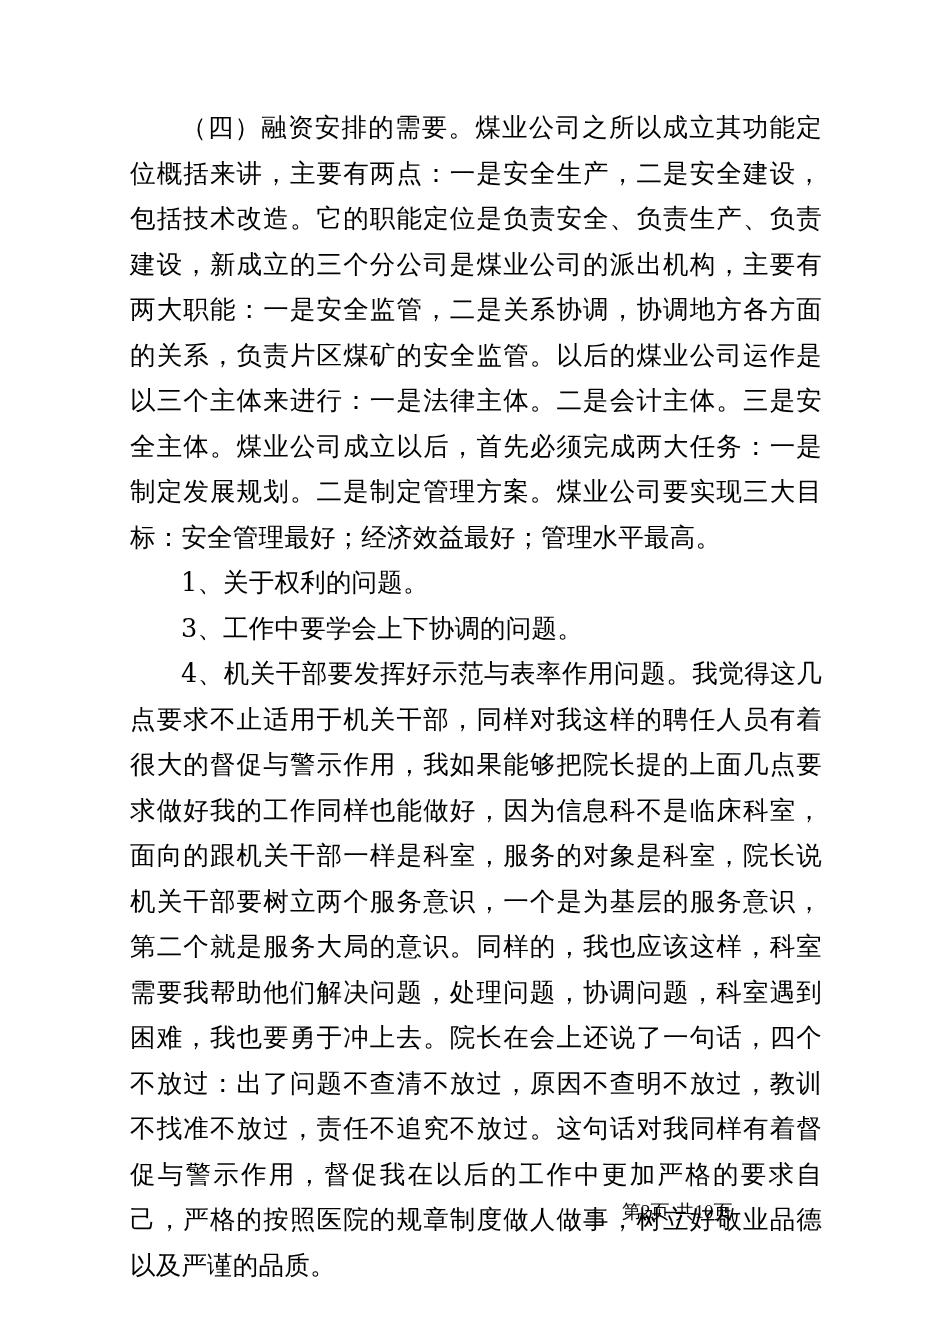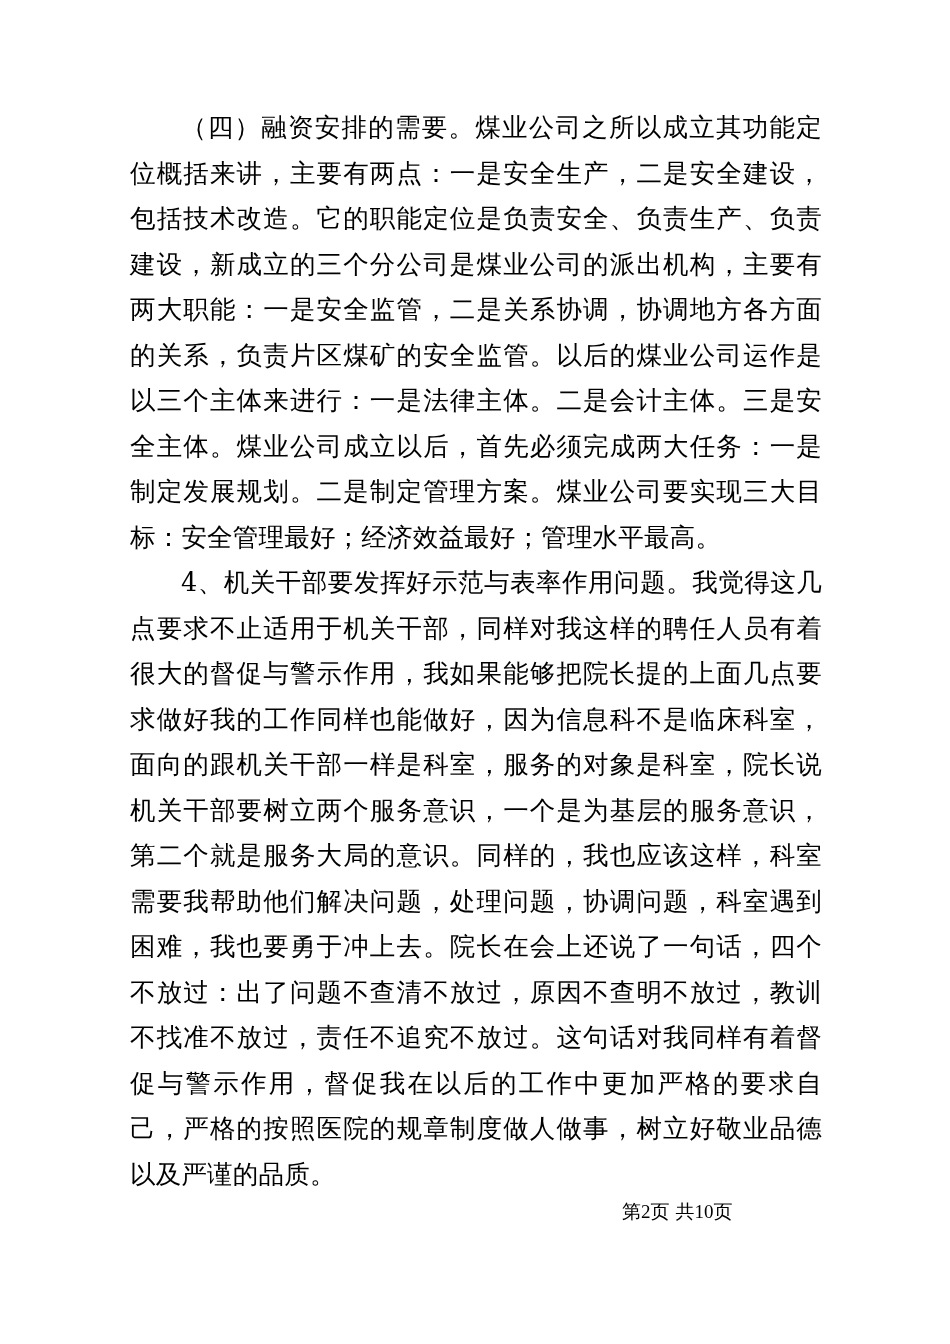--- a/index.html
+++ b/index.html
@@ -56,20 +56,22 @@
     font-family: "Liberation Serif", "DejaVu Serif", serif;
   }
 </style>
 </head>
 <body>
 
 <div class="page">
 
   <div class="content">
     <p class="para indent2">（四）融资安排的需要。煤业公司之所以成立其功能定位概括来讲，主要有两点：一是安全生产，二是安全建设，包括技术改造。它的职能定位是负责安全、负责生产、负责建设，新成立的三个分公司是煤业公司的派出机构，主要有两大职能：一是安全监管，二是关系协调，协调地方各方面的关系，负责片区煤矿的安全监管。以后的煤业公司运作是以三个主体来进行：一是法律主体。二是会计主体。三是安全主体。煤业公司成立以后，首先必须完成两大任务：一是制定发展规划。二是制定管理方案。煤业公司要实现三大目标：安全管理最好；经济效益最好；管理水平最高。</p>
+    <p class="para indent2">1、关于权利的问题。</p>
+    <p class="para indent2">3、工作中要学会上下协调的问题。</p>
     <p class="para indent2">4、机关干部要发挥好示范与表率作用问题。我觉得这几点要求不止适用于机关干部，同样对我这样的聘任人员有着很大的督促与警示作用，我如果能够把院长提的上面几点要求做好我的工作同样也能做好，因为信息科不是临床科室，面向的跟机关干部一样是科室，服务的对象是科室，院长说机关干部要树立两个服务意识，一个是为基层的服务意识，第二个就是服务大局的意识。同样的，我也应该这样，科室需要我帮助他们解决问题，处理问题，协调问题，科室遇到困难，我也要勇于冲上去。院长在会上还说了一句话，四个不放过：出了问题不查清不放过，原因不查明不放过，教训不找准不放过，责任不追究不放过。这句话对我同样有着督促与警示作用，督促我在以后的工作中更加严格的要求自己，严格的按照医院的规章制度做人做事，树立好敬业品德以及严谨的品质。</p>
 
   </div>
 
   <div class="footer">
     <span>第</span><span class="num">2</span><span>页 共</span><span class="num">10</span><span>页</span>
   </div>
 
 </div>
 

